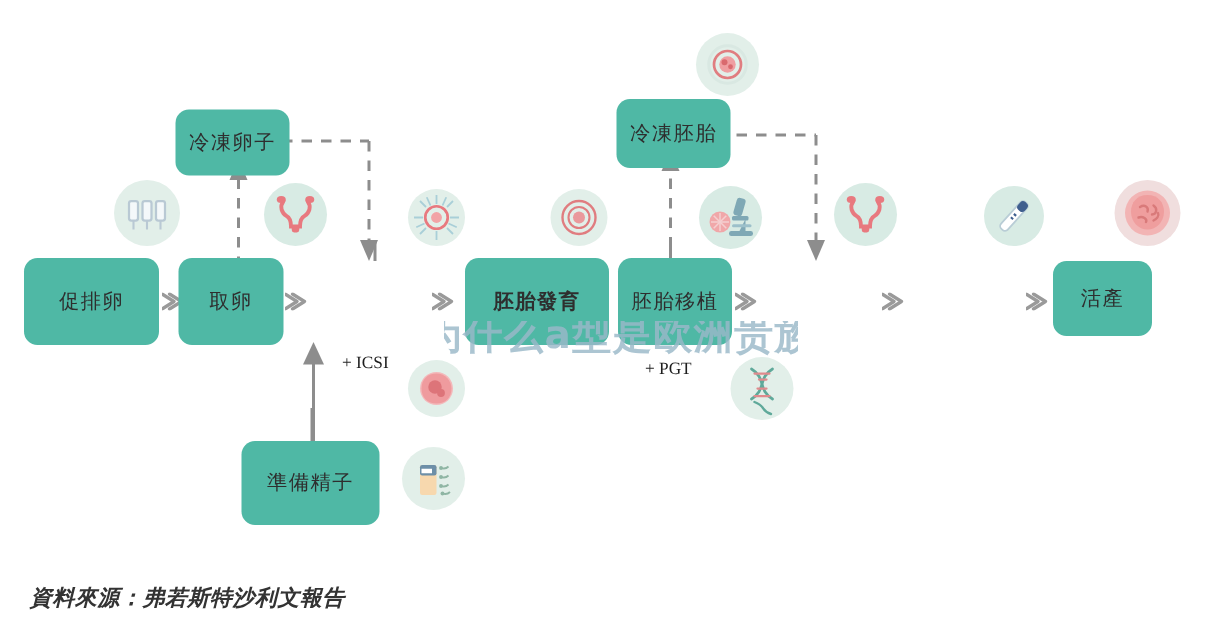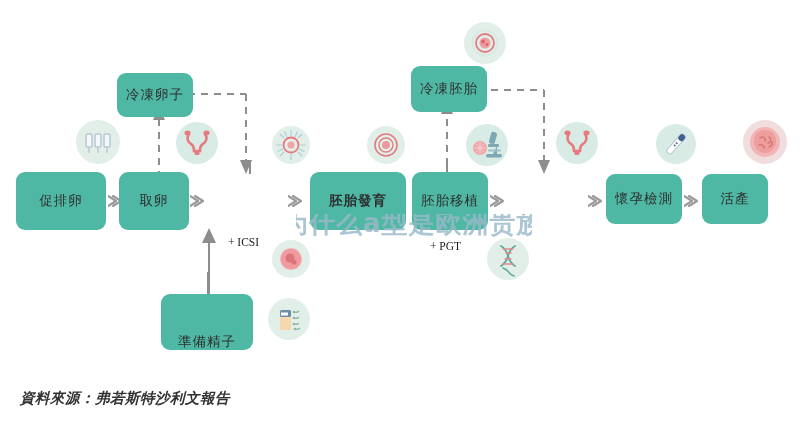--- a/index.html
+++ b/index.html
@@ -341,21 +341,21 @@
   </div>
 
   <div class="box aux" style="left:117px; top:73px; width:76px; height:44px;">
     <span>冷凍卵子</span>
   </div>
 
   <div class="box aux" style="left:411px; top:66px; width:76px; height:46px;">
     <span>冷凍胚胎</span>
   </div>
 
-  <div class="box sperm" style="left:161px; top:294px; width:92px; height:56px;align-items:flex-end;">
+  <div class="box sperm" style="left:161px; top:294px; width:92px; height:56px;">
     <span>準備精子</span>
   </div>
 
   <div class="box main" style="left:16px; width:90px;">
     <span>促排卵</span>
   </div>
 
   <div class="box main" style="left:119px; width:70px;">
     <span>取卵</span>
   </div>
@@ -363,23 +363,20 @@
 
   <div class="box main" style="left:310px; width:96px;font-weight:bold;">
     <span>胚胎發育</span>
   </div>
 
   <div class="box main" style="left:412px; width:76px;">
     <span>胚胎移植</span>
   </div>
 
 
-  <div class="box main" style="left:606px; top:174px; width:76px; height:50px;">
-    <span>懷孕檢測</span>
-  </div>
 
   <div class="box main" style="left:702px; top:174px; width:66px; height:50px;">
     <span>活產</span>
   </div>
 
   <div class="sublabel" style="left:228px; top:236px;">+ ICSI</div>
   <div class="sublabel" style="left:430px; top:240px;">+ PGT</div>
 
   <div id="watermark">
     <span>为什么a型是欧洲贵族血型</span>

